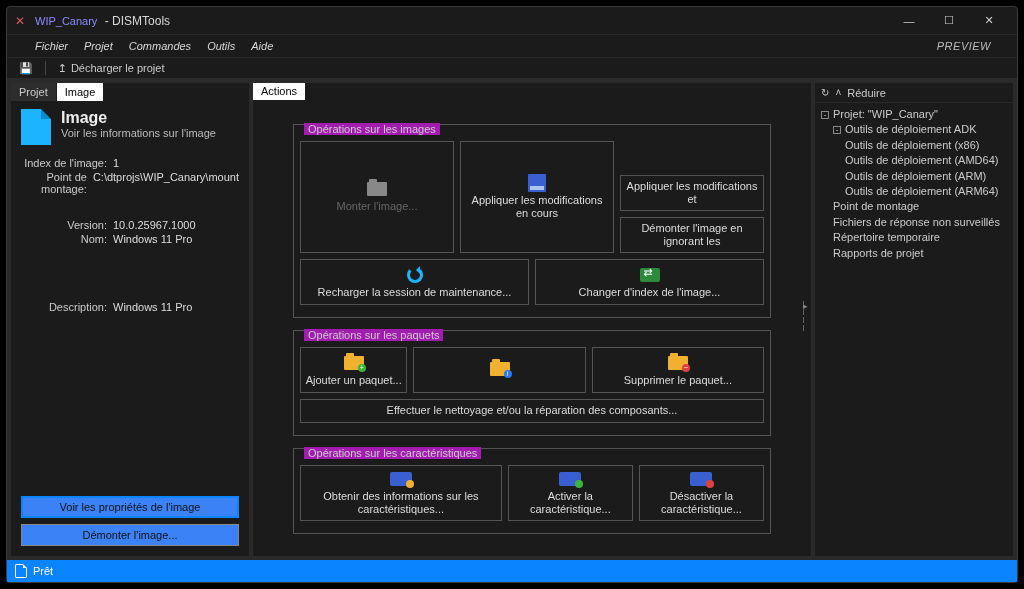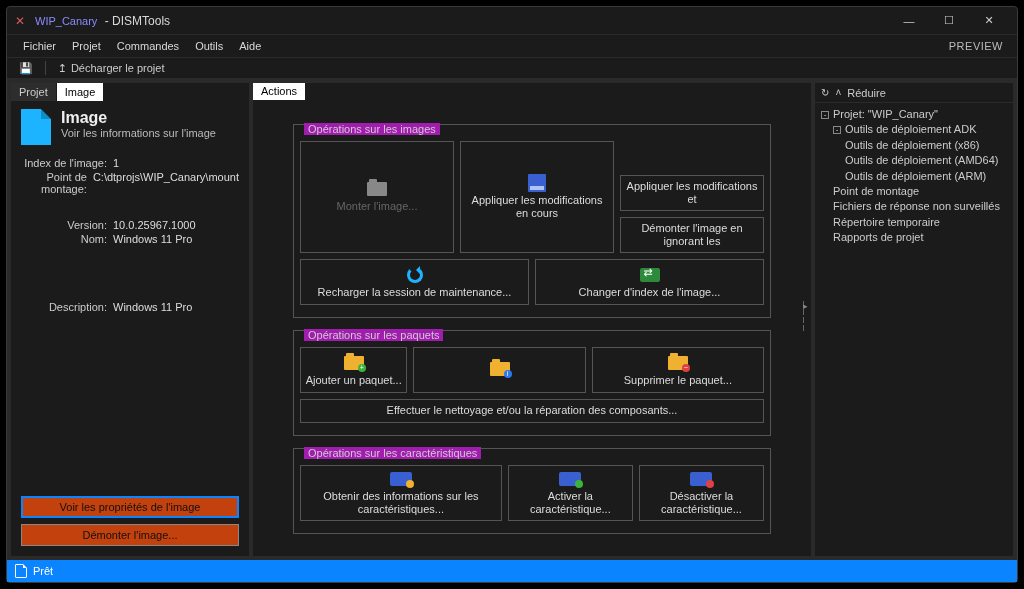--- a/index.html
+++ b/index.html
@@ -3,42 +3,42 @@
 <meta charset="utf-8">
 <style>
   * { box-sizing: border-box; margin: 0; padding: 0; font-family: "Segoe UI", Tahoma, sans-serif; }
   body { background: #000; width: 1024px; height: 589px; overflow: hidden; position: relative; }
   .window { position: absolute; top: 6px; left: 6px; right: 6px; bottom: 6px; background: #1b1b1b; border: 1px solid #3a3a3a; border-radius: 4px; display: flex; flex-direction: column; box-shadow: 0 4px 20px rgba(0,0,0,0.6); }
   .titlebar { height: 28px; display: flex; align-items: center; padding: 0 8px; color: #d8d8d8; font-size: 12px; border-bottom: 1px solid #2a2a2a; }
   .titlebar .ticon { width: 14px; height: 14px; margin-right: 6px; color: #d85a5a; }
   .titlebar .tsep { color: #8a8aff; margin-right: 4px; font-size: 11px; }
   .winbtns { margin-left: auto; display: flex; }
   .winbtn { width: 40px; height: 24px; display: flex; align-items: center; justify-content: center; color: #ccc; font-size: 11px; }
-  .menubar { height: 22px; display: flex; align-items: center; padding: 0 8px; color: #d8d8d8; font-size: 11px; }
+  .menubar { height: 22px; display: flex; align-items: center; padding: 0 20px; color: #d8d8d8; font-size: 11px; font-style: italic; }
   .menubar .menuitem { padding: 2px 8px; }
   .menubar .preview { margin-left: auto; padding-right: 6px; color: #bbb; letter-spacing: 0.5px; }
   .toolbar { height: 22px; display: flex; align-items: center; padding: 0 6px; gap: 4px; border-top: 1px solid #2a2a2a; border-bottom: 1px solid #2a2a2a; color: #ccc; font-size: 11px; }
   .toolbar .tbtn { display: flex; align-items: center; gap: 4px; padding: 1px 6px; }
   .toolbar .tsep2 { width: 1px; height: 14px; background: #444; margin: 0 2px; }
   .content { flex: 1; display: flex; background: #2a2a2a; overflow: hidden; }
   .left-panel { width: 238px; background: #1b1b1b; margin: 4px 2px 4px 4px; display: flex; flex-direction: column; }
   .tabrow { display: flex; height: 18px; }
   .tab { font-size: 11px; padding: 1px 8px; color: #ccc; background: #2d2d2d; border-right: 1px solid #1b1b1b; display: flex; align-items: center; }
   .tab.active { background: #fff; color: #000; }
   .left-body { flex: 1; padding: 8px 10px; color: #ddd; font-size: 11px; overflow: hidden; position: relative; }
   .img-icon { width: 30px; height: 36px; background: #1cb4ff; position: relative; margin-right: 10px; }
   .img-icon::after { content: ""; position: absolute; top: 0; right: 0; width: 0; height: 0; border-top: 10px solid #1b1b1b; border-left: 10px solid #0d8dcc; }
   .img-head { display: flex; align-items: flex-start; margin-bottom: 12px; }
   .img-head h1 { font-size: 16px; font-weight: 600; color: #eee; }
   .img-head .sub { font-size: 11px; color: #bbb; }
   .kv { display: flex; margin-bottom: 2px; font-size: 11px; }
   .kv .k { width: 92px; text-align: right; padding-right: 6px; color: #ccc; }
   .kv .v { flex: 1; color: #ddd; }
   .left-bottom { position: absolute; bottom: 10px; left: 10px; right: 10px; display: flex; flex-direction: column; gap: 6px; }
-  .lpbtn { height: 22px; font-size: 11px; color: #111; background: #c2410c; border: 1px solid #888; display: flex; align-items: center; justify-content: center; }
+  .lpbtn { height: 22px; font-size: 11px; color: #111; background: #3b82f6; border: 1px solid #888; display: flex; align-items: center; justify-content: center; }
   .lpbtn.active { border: 2px solid #0a84ff; }
   .center-panel { flex: 1; background: #1b1b1b; margin: 4px 2px; display: flex; flex-direction: column; }
   .center-body { flex: 1; padding: 24px 40px 10px 40px; }
   .fieldset { border: 1px solid #555; padding: 6px; margin-bottom: 12px; }
   .fieldset .legend { display: inline-block; background: #a21caf; color: #ccc; font-size: 11px; padding: 0 4px; position: relative; top: -12px; left: 4px; }
   .fs-content { margin-top: -8px; }
   .row { display: flex; gap: 6px; margin-bottom: 6px; }
   .abtn { flex: 1; min-height: 46px; border: 1px solid #555; color: #ddd; font-size: 11px; display: flex; flex-direction: column; align-items: center; justify-content: center; padding: 4px; text-align: center; line-height: 1.2; }
   .abtn.short { min-height: 22px; flex-direction: row; }
   .aicon { width: 22px; height: 18px; margin-bottom: 2px; display: flex; align-items: center; justify-content: center; }
@@ -293,20 +293,23 @@
           </div>
         <div class="node ind2">
             <span>Outils de déploiement (x86)</span>
           </div>
         <div class="node ind2">
             <span>Outils de déploiement (AMD64)</span>
           </div>
         <div class="node ind2">
             <span>Outils de déploiement (ARM)</span>
           </div>
+        <div class="node ind2">
+            <span>Outils de déploiement (ARM64)</span>
+          </div>
         <div class="node ind1">
             <span>Point de montage</span>
           </div>
         <div class="node ind1">
             <span>Fichiers de réponse non surveillés</span>
           </div>
         <div class="node ind1">
             <span>Répertoire temporaire</span>
           </div>
         <div class="node ind1">

